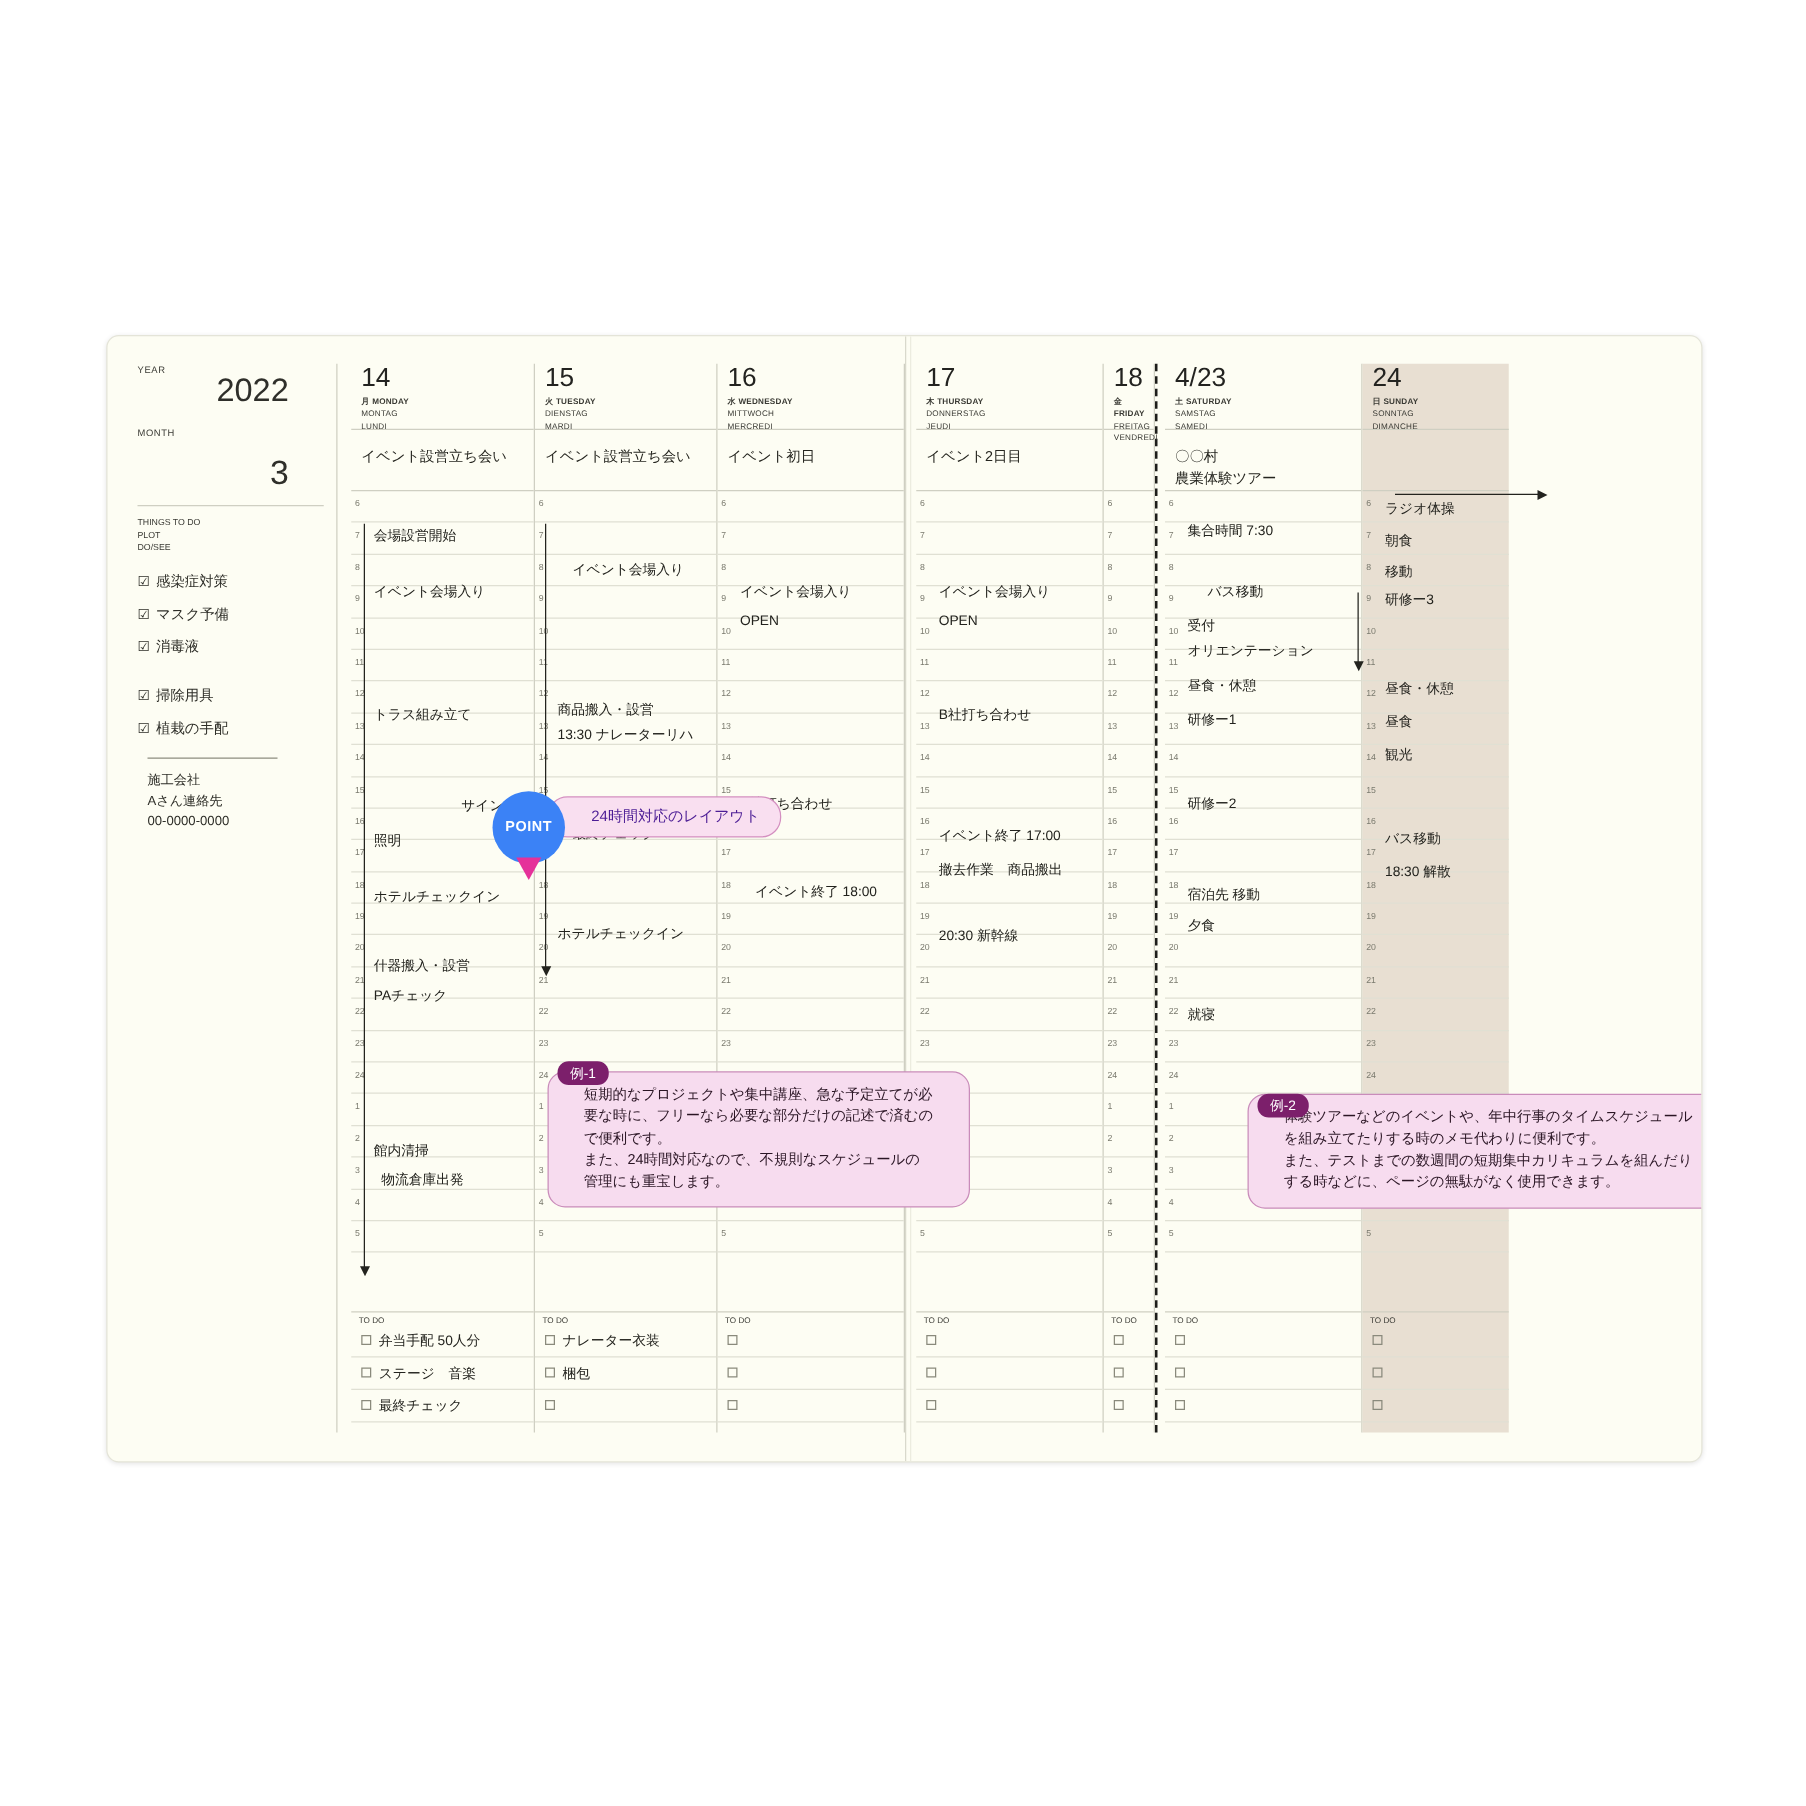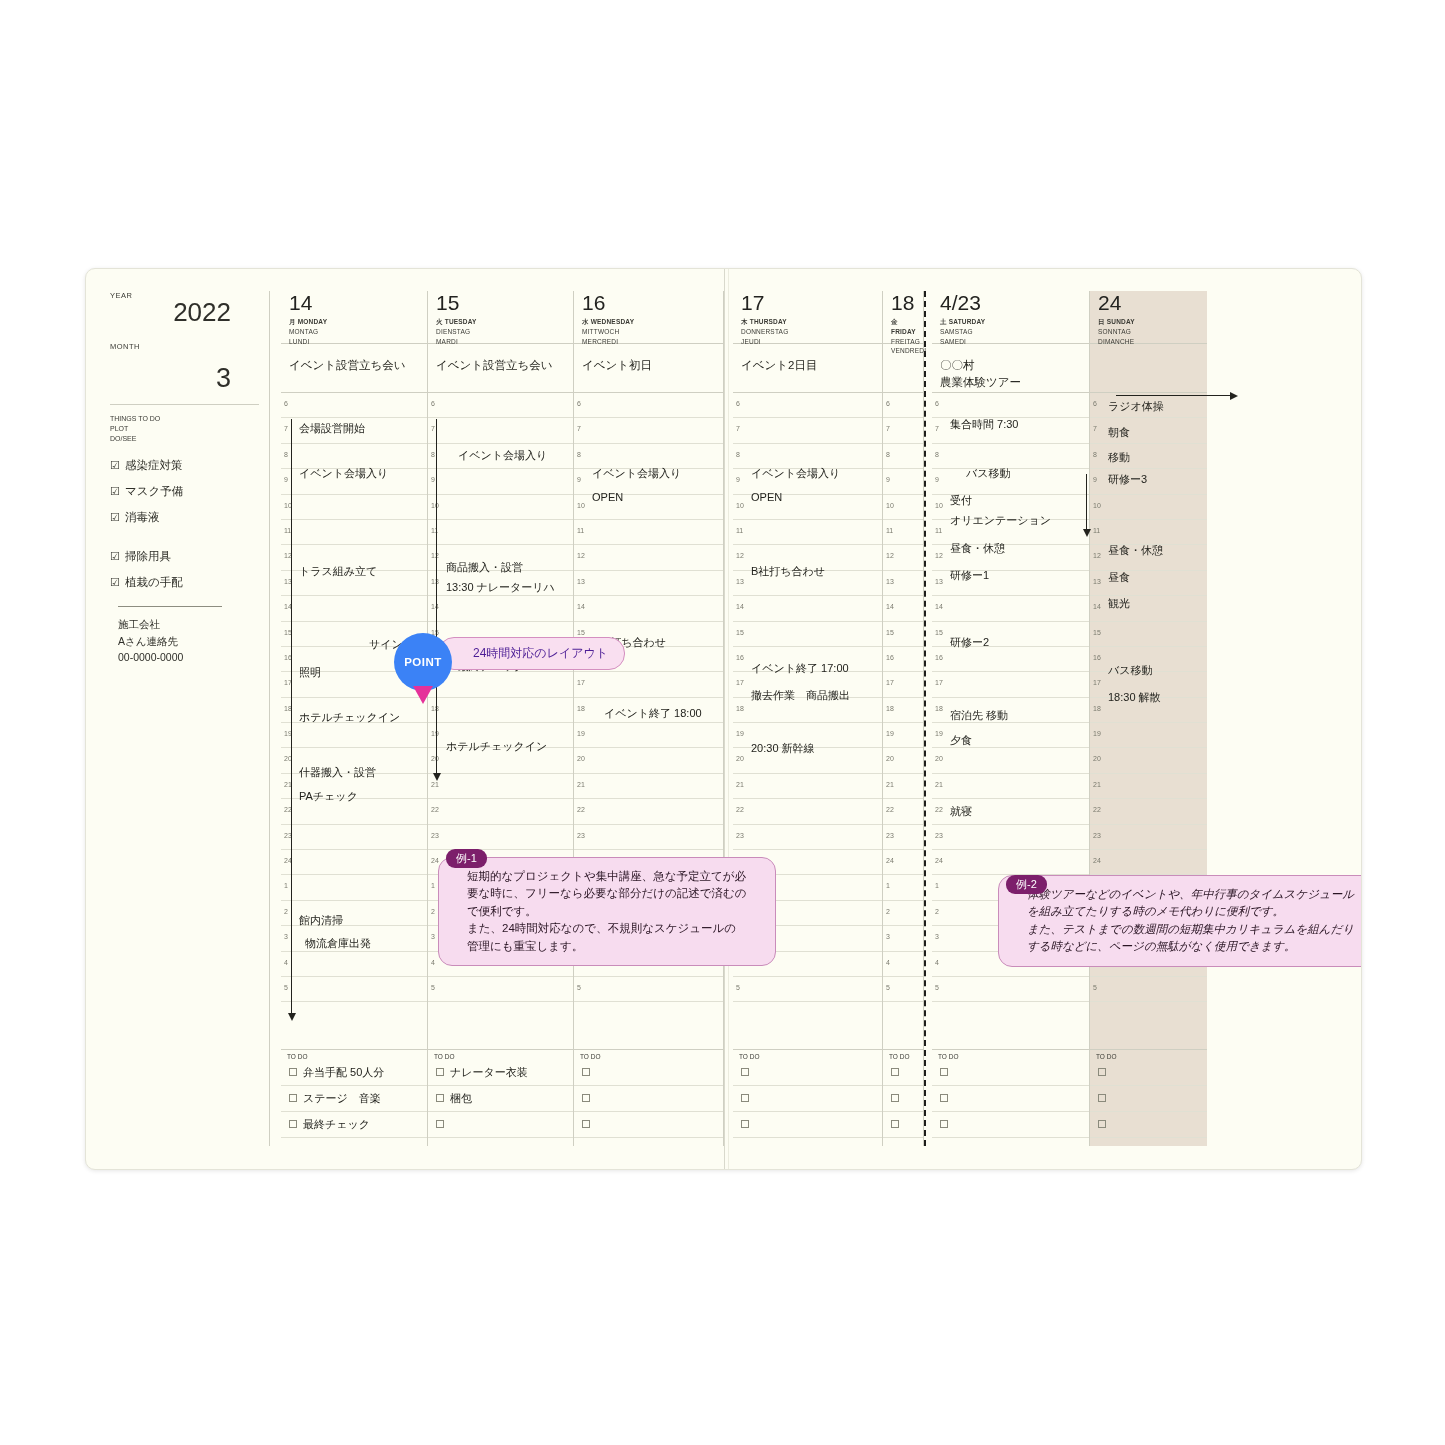--- a/index.html
+++ b/index.html
@@ -901,21 +901,21 @@
   <div class="point-pin">
     <span>POINT</span>
   </div>
 
   <div class="ex-bubble" style="left:352px; top:588px; width:280px;">
     <span style="white-space:pre-line">短期的なプロジェクトや集中講座、急な予定立てが必要な時に、フリーなら必要な部分だけの記述で済むので便利です。
 また、24時間対応なので、不規則なスケジュールの管理にも重宝します。</span>
   </div>
   <div class="ex-tag" style="left:360px; top:580px;">例-1</div>
 
-  <div class="ex-bubble" style="left:912px; top:606px; width:330px;font-style:italic;">
+  <div class="ex-bubble" style="left:912px; top:606px; width:330px;">
     <span style="white-space:pre-line">体験ツアーなどのイベントや、年中行事のタイムスケジュールを組み立てたりする時のメモ代わりに便利です。
 また、テストまでの数週間の短期集中カリキュラムを組んだりする時などに、ページの無駄がなく使用できます。</span>
   </div>
   <div class="ex-tag" style="left:920px; top:606px;">例-2</div>
 
   <div class="varrow" style="left:205px; top:150px; height:595px;"></div>
   <div class="varrow" style="left:350px; top:150px; height:355px;"></div>
   <div class="harrow" style="left:1030px; top:126px; width:115px;"></div>
   <div class="varrow" style="left:1000px; top:205px; height:56px;"></div>
 </div>

